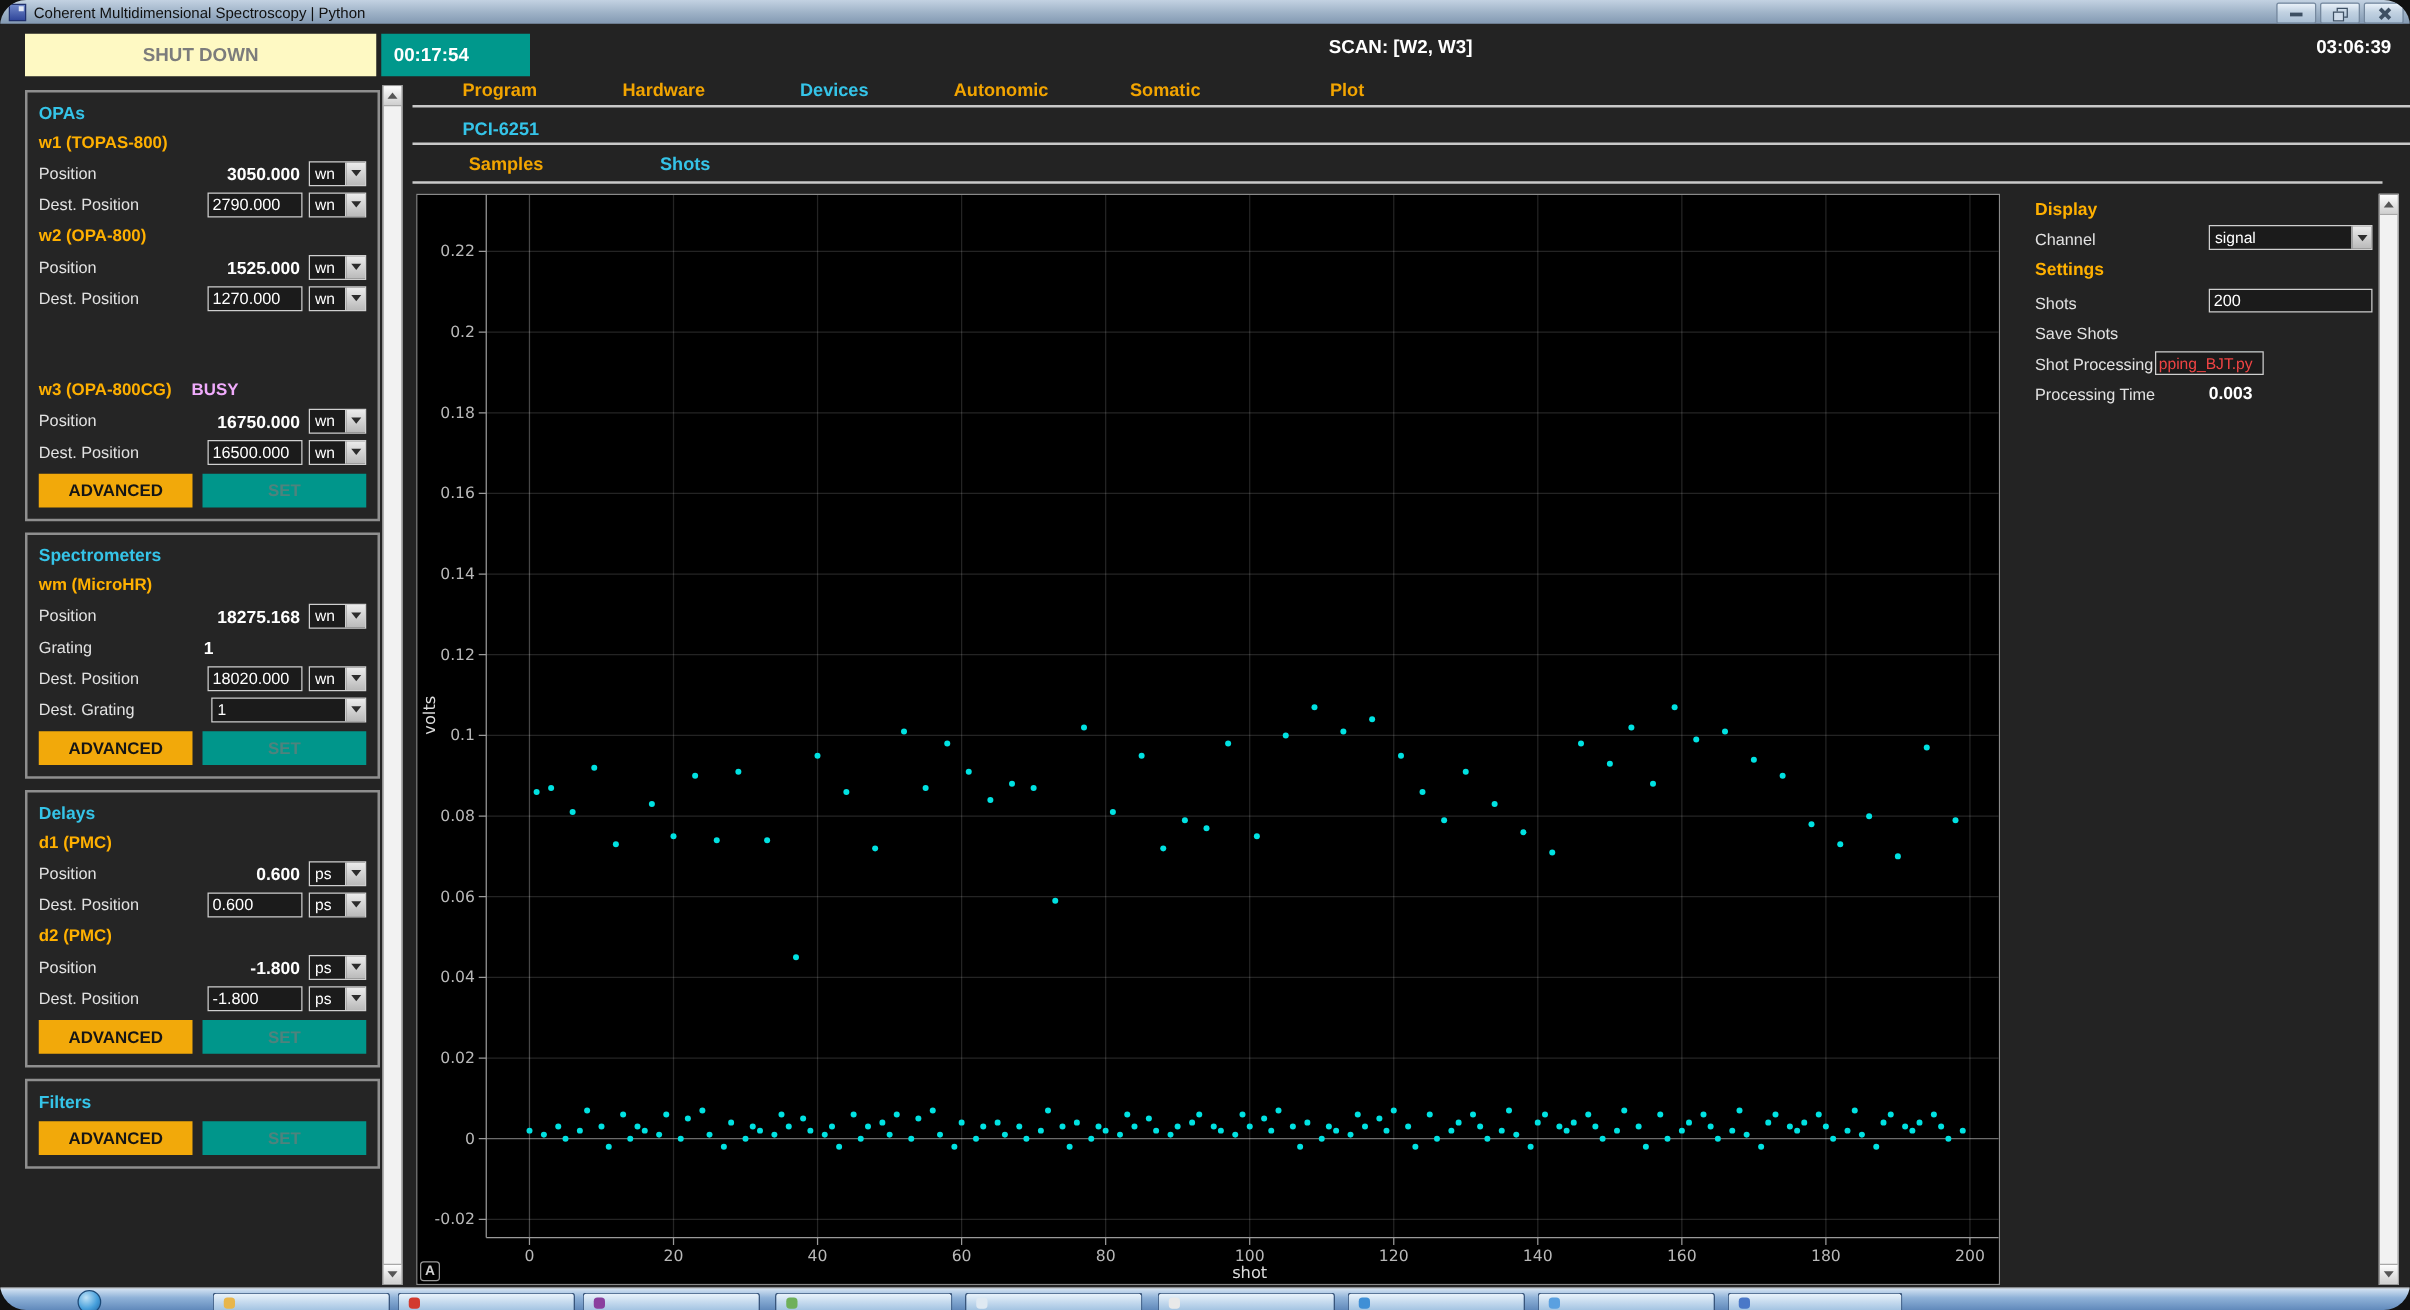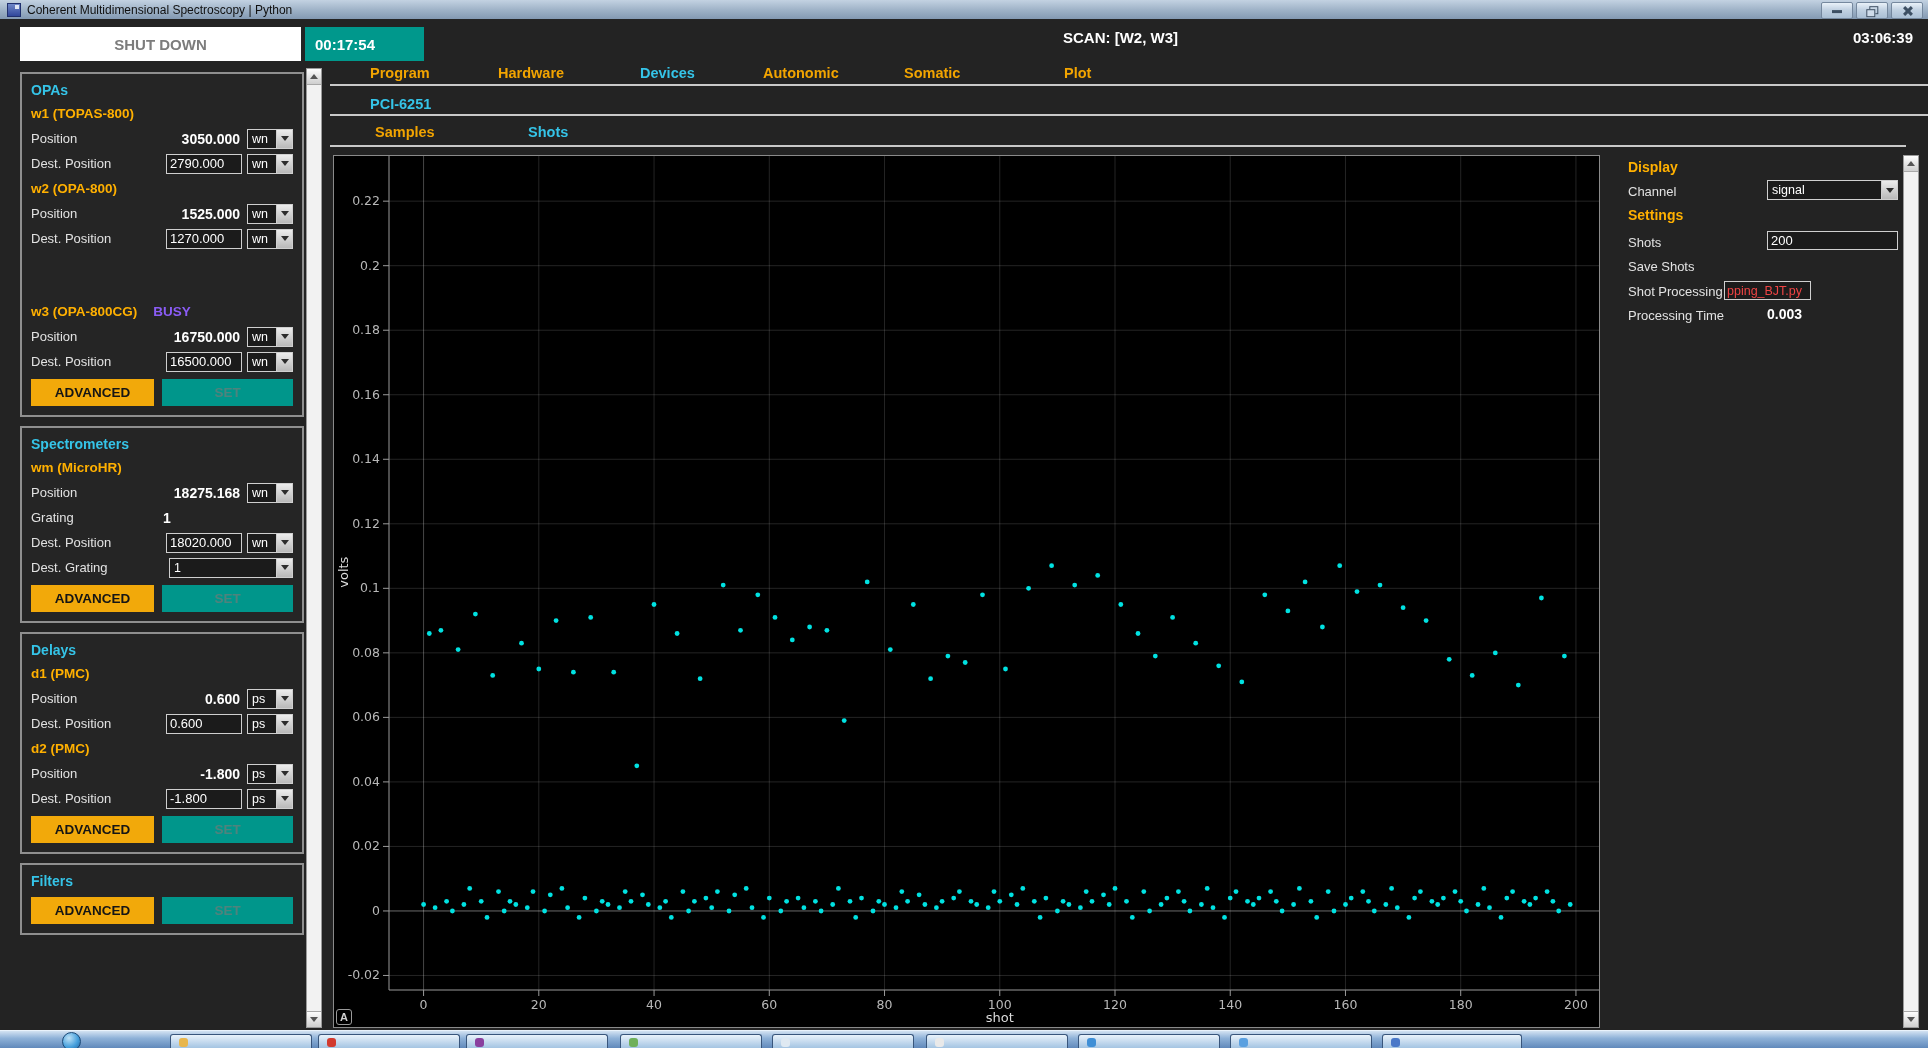--- a/index.html
+++ b/index.html
@@ -1,56 +1,56 @@
 <!DOCTYPE html>
 <html><head>
 <meta charset="utf-8">
 <style>
   html,body{margin:0;padding:0;background:#111;}
   .screen{position:relative;width:1928px;height:1048px;background:#232323;overflow:hidden;
-          font-family:"Liberation Sans",sans-serif;color:#e6e6e6;}
+          font-family:"Liberation Sans",sans-serif;color:#e6e6e6;border-radius:21px;}
   
   .titlebar{position:absolute;left:0;top:0;width:1928px;height:19px;
     background:linear-gradient(#c3d2e2,#9db1c6 55%,#8399b2);display:flex;align-items:center;
     color:#101010;font-size:12px;}
   .app-icon{width:12px;height:12px;margin:0 6px 0 7px;background:linear-gradient(#6f87c8,#31479b);
     border:1px solid #20306e;position:relative;}
   .app-icon:after{content:"";position:absolute;right:1px;top:1px;width:4px;height:4px;background:#dfe6f5;}
   .winbtns{position:absolute;right:5px;top:2px;display:flex;gap:3px;}
   .wb{width:30px;height:15px;border:1px solid #75889e;border-radius:2px;
     background:linear-gradient(#e9f1f9,#c2d2e2 45%,#aabfd4);position:relative;}
   .wb i{position:absolute;left:50%;top:50%;}
   .wb-min i{width:10px;height:3px;background:#3d4f63;transform:translate(-50%,-30%);}
   .wb-res i{width:7px;height:6px;border:1.5px solid #3d4f63;transform:translate(-30%,-60%);background:transparent;}
   .wb-res i:after{content:"";position:absolute;left:-4px;top:2px;width:7px;height:6px;border:1.5px solid #3d4f63;background:#cfdcea;}
   .wb-cls i{width:11px;height:11px;transform:translate(-50%,-50%);}
   .wb-cls i:before,.wb-cls i:after{content:"";position:absolute;left:5px;top:0;width:3px;height:11px;background:#3d4f63;}
   .wb-cls i:before{transform:rotate(45deg);}.wb-cls i:after{transform:rotate(-45deg);}
   
-  .shutdown{position:absolute;left:20px;top:27px;width:281px;height:34px;background:#ffffff;
+  .shutdown{position:absolute;left:20px;top:27px;width:281px;height:34px;background:#fef9c3;
     color:#7c7c7c;font-weight:bold;font-size:15px;display:flex;align-items:center;justify-content:center;}
   .timer{position:absolute;left:305px;top:27px;width:119px;height:34px;background:#00988c;
     color:#fff;font-weight:bold;font-size:15px;display:flex;align-items:center;padding-left:10px;box-sizing:border-box;}
   .scan{position:absolute;left:1063px;top:29px;font-weight:bold;font-size:15px;color:#fff;}
   .clock{position:absolute;right:15px;top:29px;font-weight:bold;font-size:15px;color:#fff;}
   
   .navtab{position:absolute;top:65px;font-weight:bold;font-size:14.5px;color:#f2a400;cursor:default;}
   .navtab.active{color:#35c4e8;}
   .rule{position:absolute;height:2px;background:#c9c9c9;}
   .device-label{position:absolute;left:370px;top:96px;font-weight:bold;font-size:14.5px;color:#35c4e8;text-align:right;}
   .subtab{position:absolute;top:124px;font-weight:bold;font-size:14.5px;color:#f2a400;}
   .subtab.active{color:#35c4e8;}
   
   .sidebar{position:absolute;left:20px;top:72px;width:284px;display:flex;flex-direction:column;gap:9px;}
   .group{border:2px solid #8f8f8f;background:#252525;padding:5px 9px 8px 9px;box-sizing:border-box;}
   .ghead{height:22px;display:flex;align-items:center;color:#35c4e8;font-weight:bold;font-size:14px;}
   .grow{height:25px;display:flex;align-items:center;}
   .grow .lbl{flex:1;font-size:13px;color:#e2e2e2;}
   .grow .sublbl{color:#ffb000;font-weight:bold;font-size:13.5px;}
-  .grow .status{color:#8b5cf6;font-weight:bold;font-size:13.5px;margin-left:16px;}
+  .grow .status{color:#f0abfc;font-weight:bold;font-size:13.5px;margin-left:16px;}
   .rv{width:104px;text-align:right;font-weight:bold;font-size:14px;color:#fff;padding-right:7px;
       white-space:nowrap;overflow:hidden;}
   .pv{width:130px;text-align:left;font-weight:bold;font-size:14px;color:#fff;padding-left:2px;}
   .tin{width:68px;height:18px;background:#1b1b1b;border:1px solid #cfcfcf;color:#fff;font-size:13px;
        padding:0 3px;display:flex;align-items:center;margin-right:5px;overflow:hidden;white-space:nowrap;}
   .dd{display:flex;align-items:center;height:20px;background:#1b1b1b;border:1px solid #cfcfcf;box-sizing:border-box;}
   .dd .txt{padding:0 4px;font-size:12.5px;color:#fff;flex:1;white-space:nowrap;overflow:hidden;}
   .dd .arr{width:15px;align-self:stretch;border-left:1px solid #cfcfcf;
     background:linear-gradient(#ececec,#b9b9b9);display:flex;align-items:center;justify-content:center;}
   .dd .arr b{width:0;height:0;border-left:4px solid transparent;border-right:4px solid transparent;border-top:5px solid #2c2c2c;}

